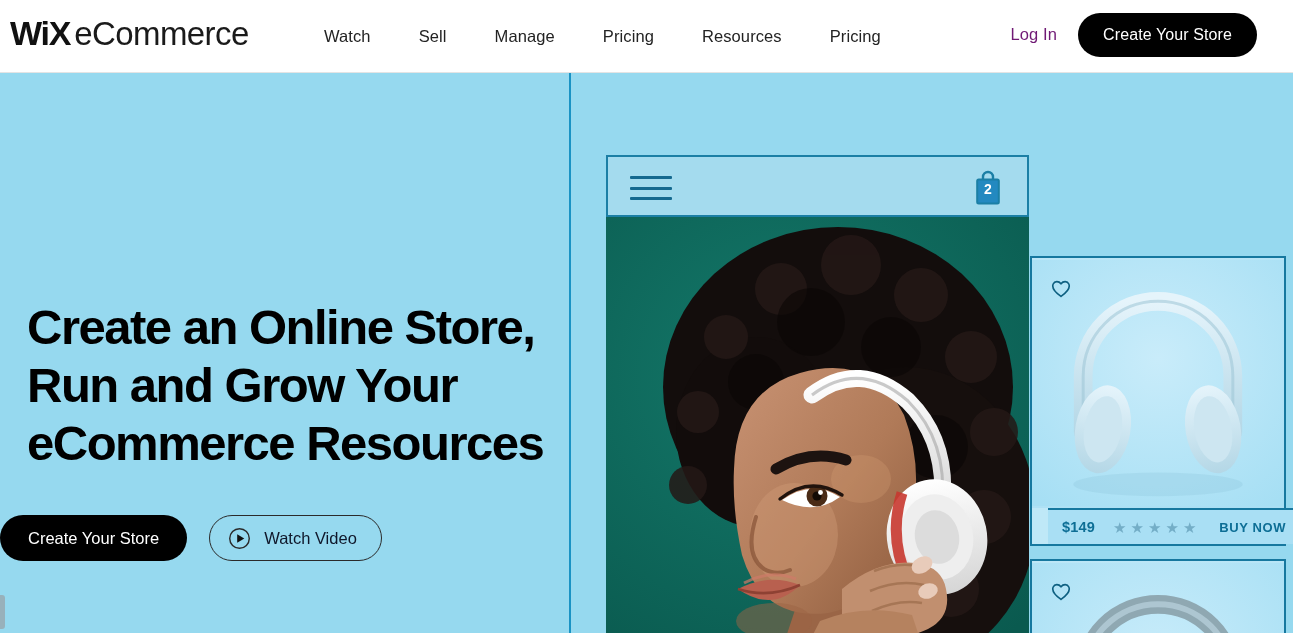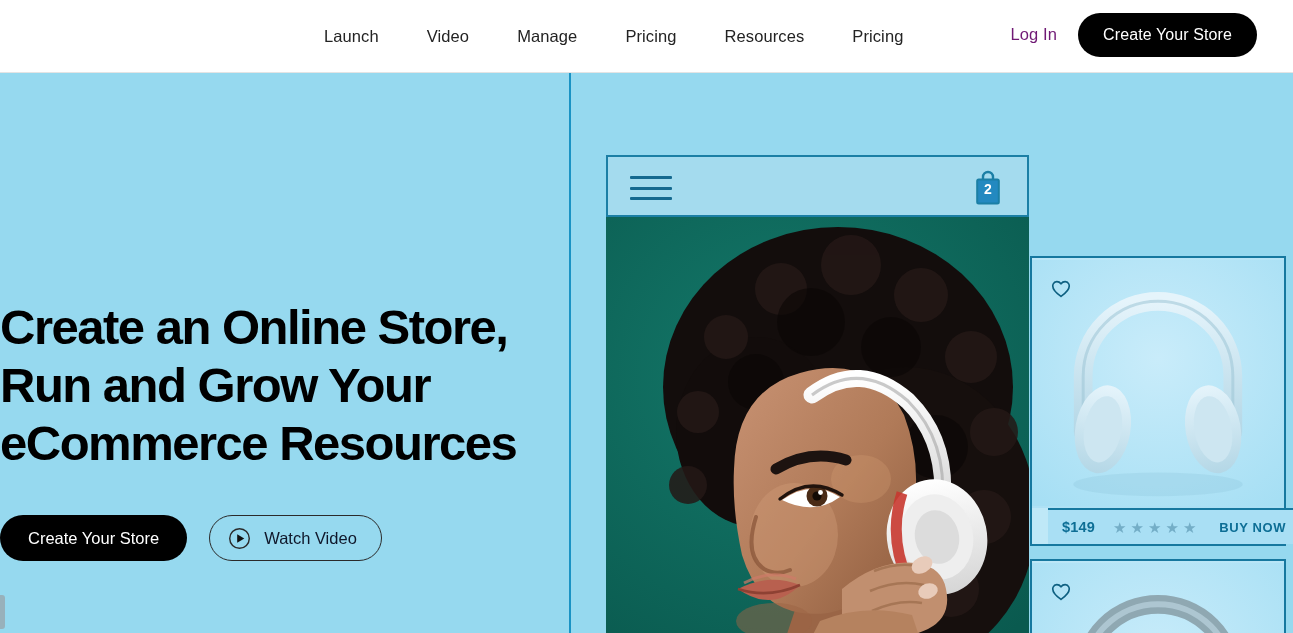--- a/index.html
+++ b/index.html
@@ -74,20 +74,21 @@
     opacity: .55;
   }
 
   
   .headline {
     position: absolute; left: 0px; top: 225px;
     width: 560px;
     font-size: 49px; line-height: 58px;
     font-weight: 700; letter-spacing: -1.5px;
     color: #000000;
+    padding-left: 27px;
   }
   .headline span { display: block; }
   .cta-row {
     position: absolute; left: 0px; top: 442px;
     display: flex; align-items: center; gap: 22px;
   }
   .btn-primary {
     height: 46px; padding: 0 28px;
     background: #000000; color: #ffffff;
     border: none; border-radius: 23px;
@@ -175,24 +176,28 @@
   .buynow {
     margin-left: auto; font-size: 13px; font-weight: 700;
     color: #0d6e95; letter-spacing: .6px; cursor: pointer; white-space: nowrap;
   }
 </style>
 </head>
 <body>
 
 <div class="header">
 
+  <div class="logo">
+    <span class="logo-wix">WiX</span>
+    <span class="logo-ecom">eCommerce</span>
+  </div>
 
   <nav class="nav">
-    <div class="nav-item">Launch</div>
-    <div class="nav-item">Video</div>
+    <div class="nav-item">Watch</div>
+    <div class="nav-item">Sell</div>
     <div class="nav-item">Manage</div>
     <div class="nav-item">Pricing</div>
     <div class="nav-item">Resources</div>
     <div class="nav-item">Pricing</div>
   </nav>
 
   <div class="login">Log In</div>
   <button class="cta-header">Create Your Store</button>
 </div>
 

